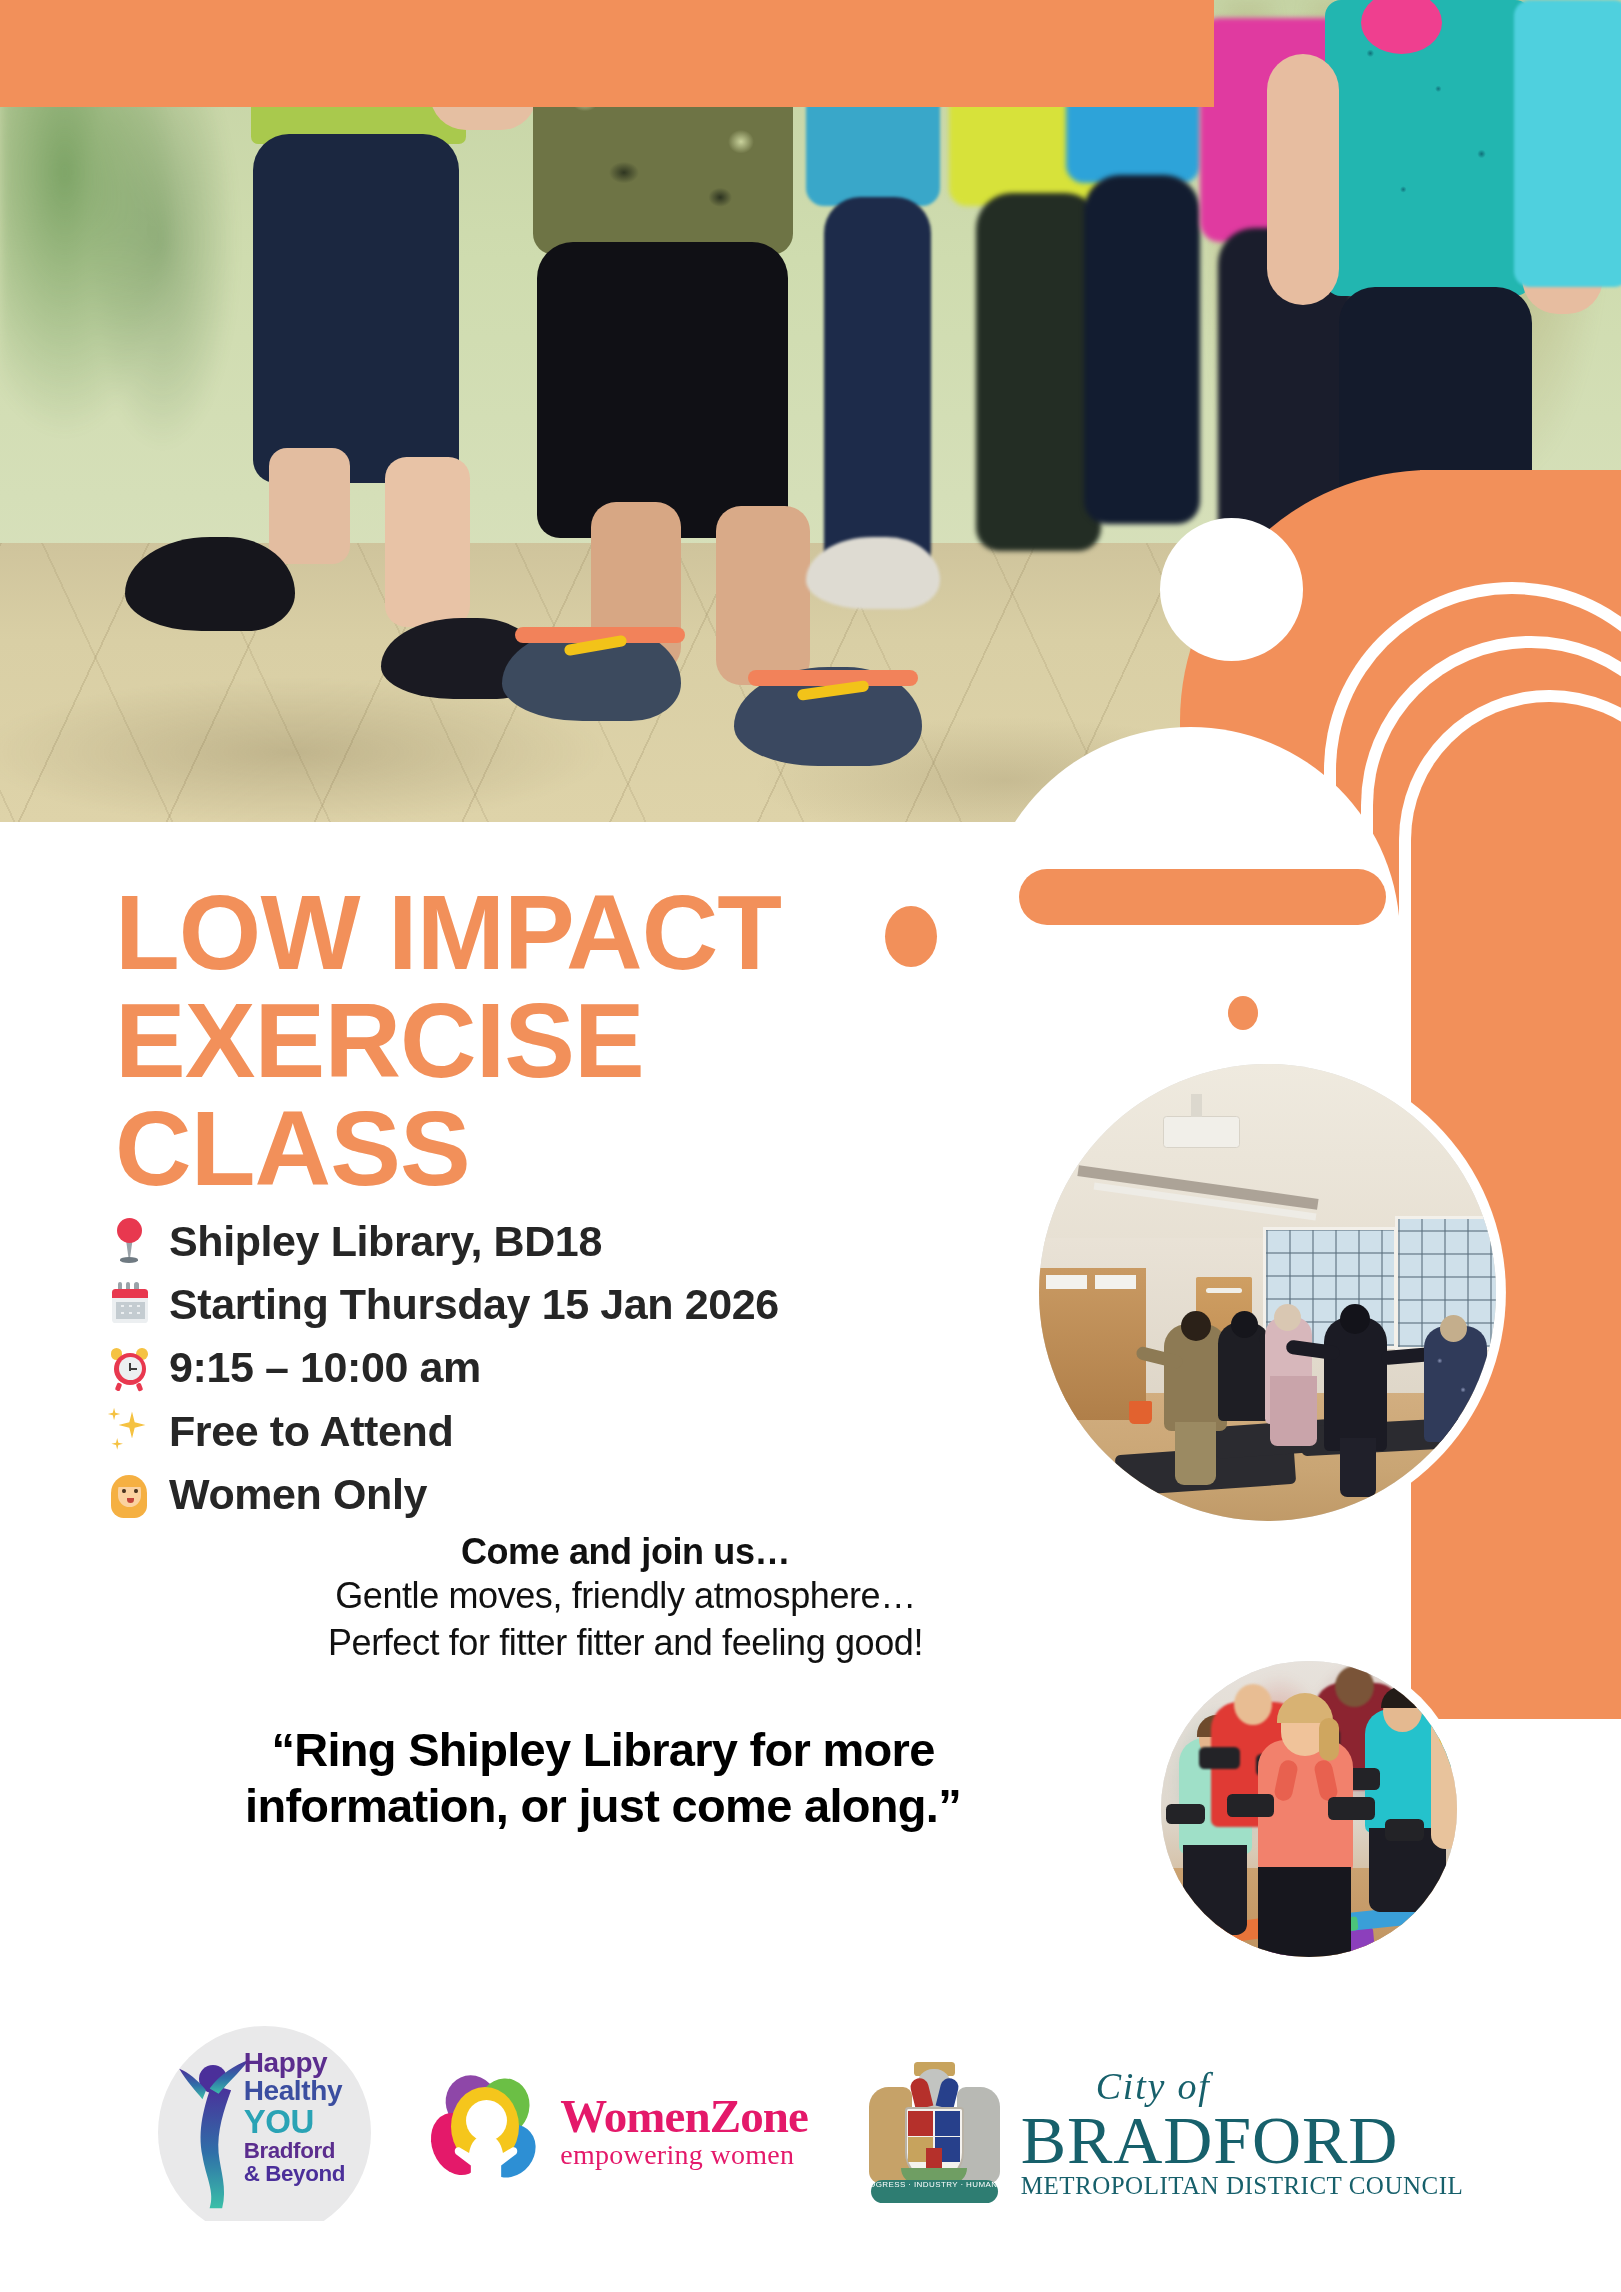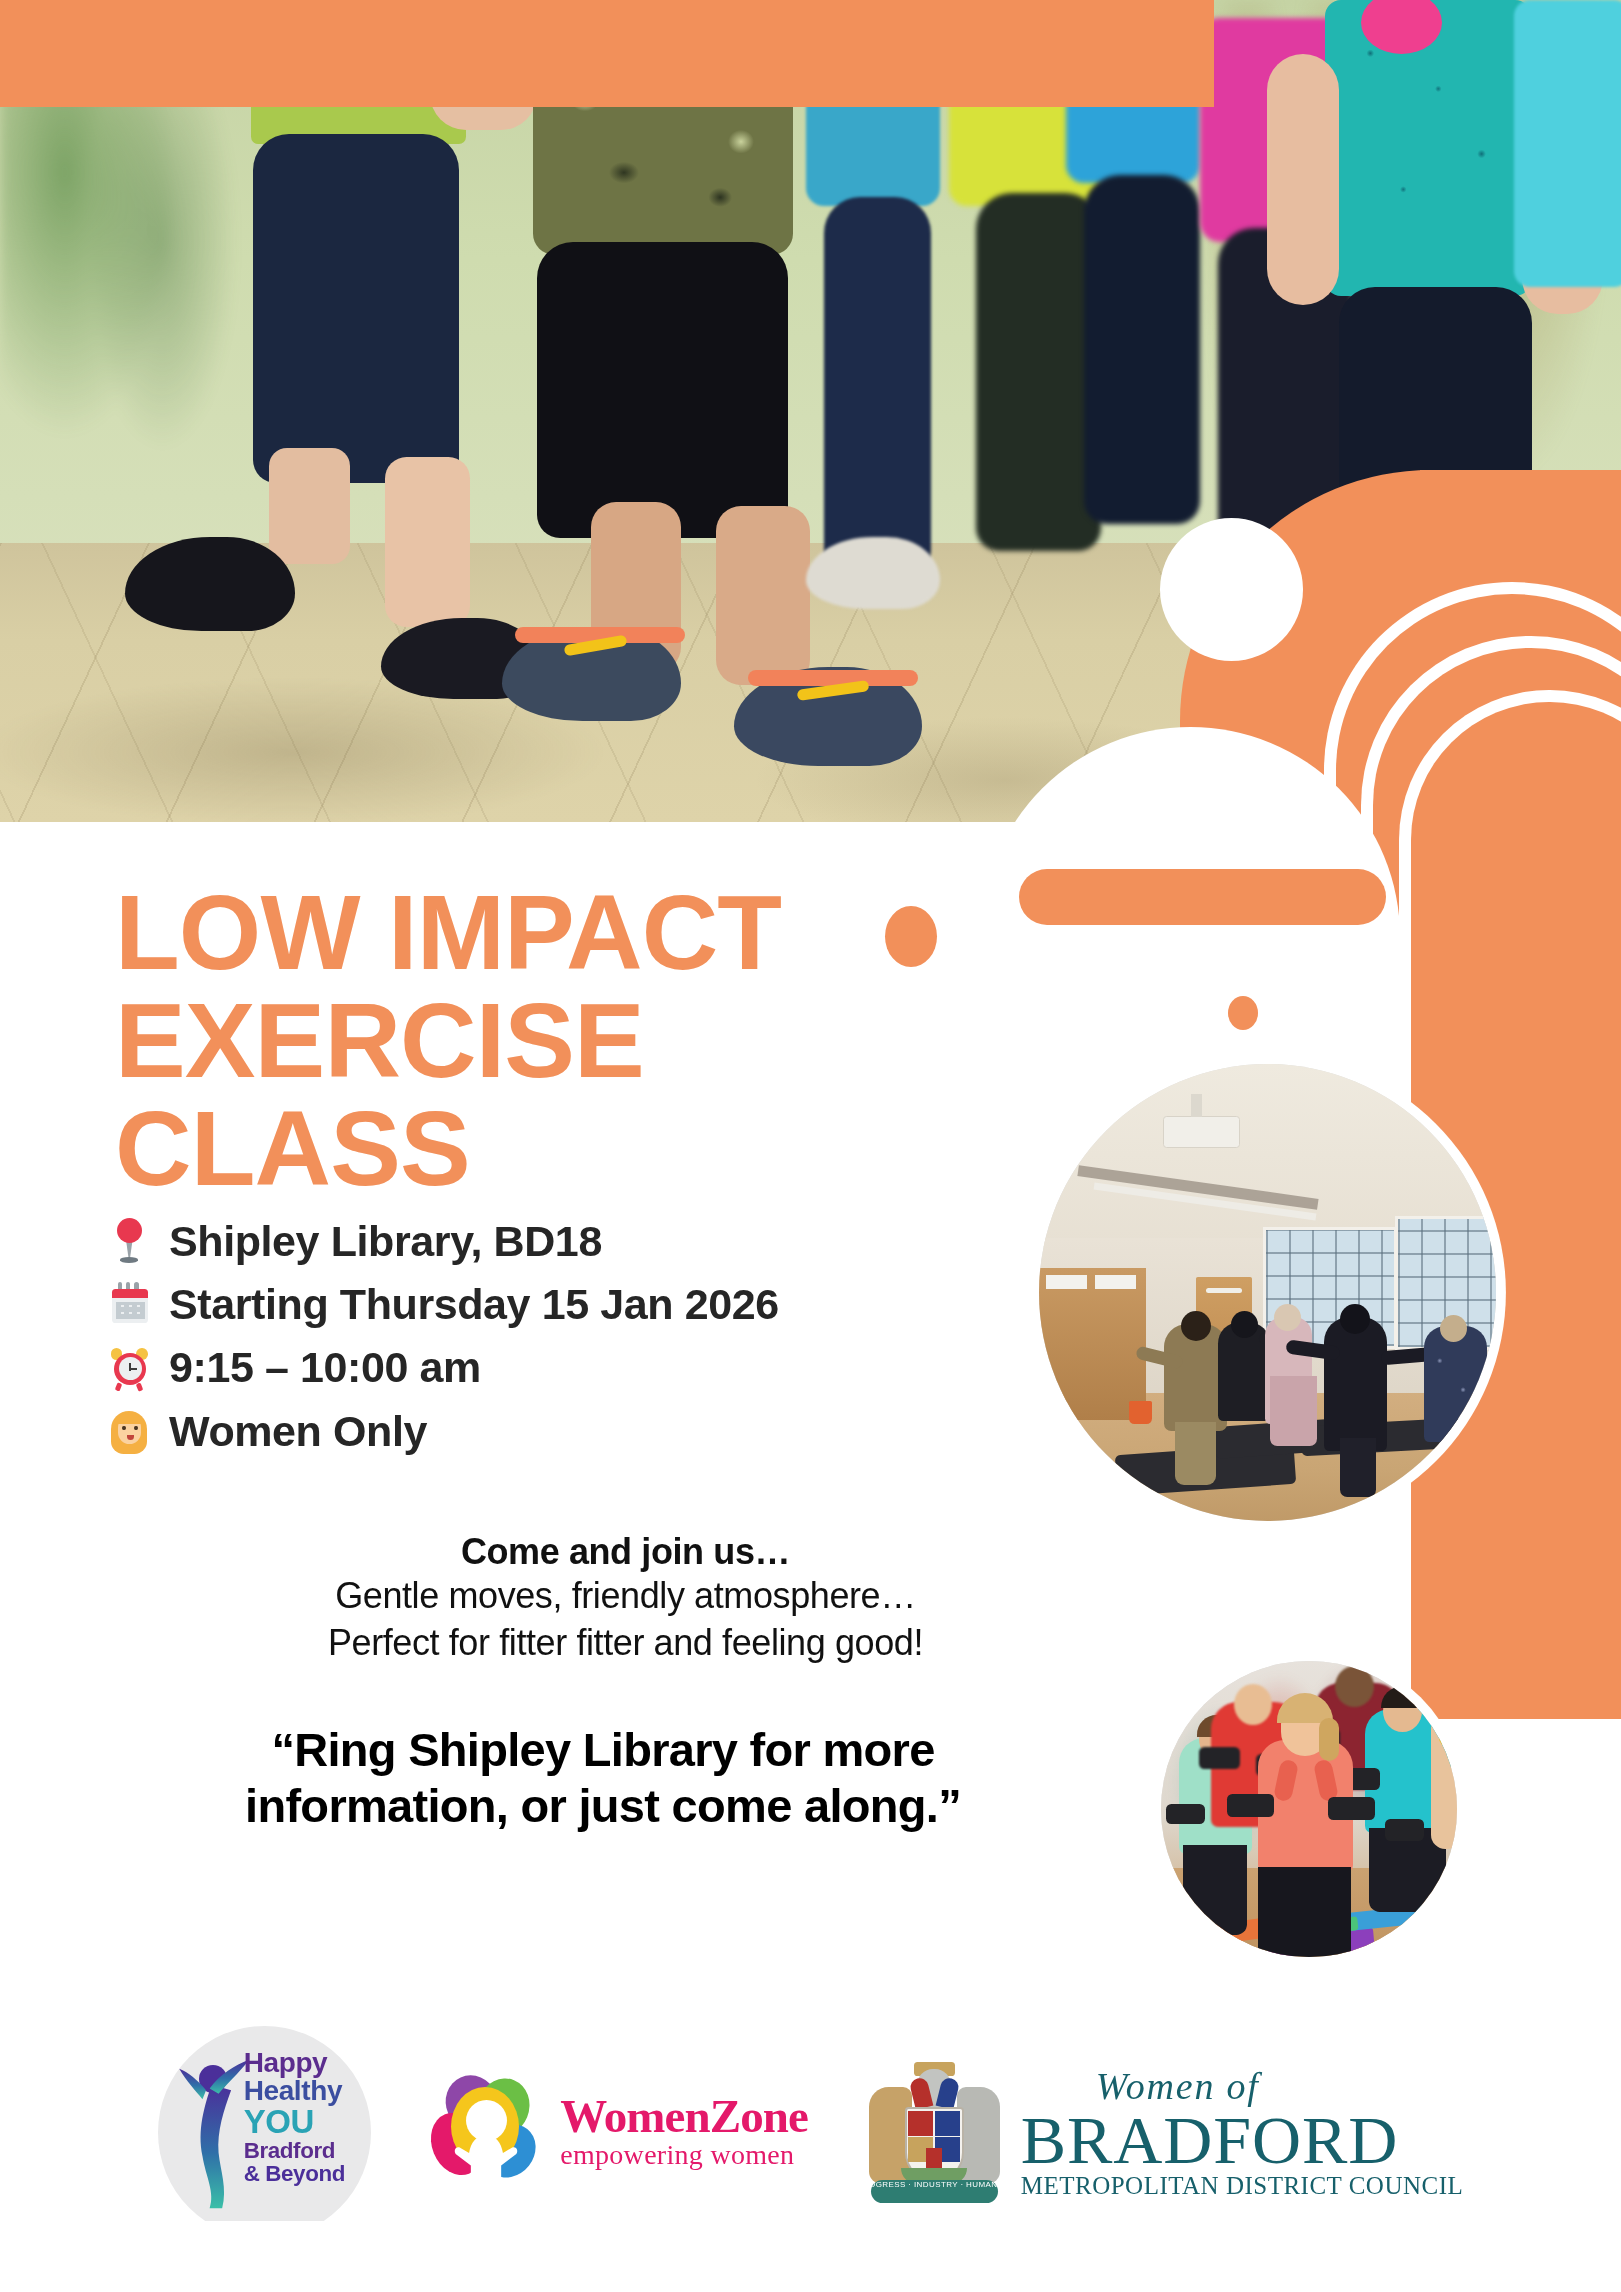--- a/index.html
+++ b/index.html
@@ -515,20 +515,28 @@
           <span class="ico-foot" style="left:9.9px;transform:rotate(22deg);"></span>
           <span class="ico-foot" style="left:31px;transform:rotate(-22deg);"></span>
           <span class="ico-clock-ring"></span>
           <span class="ico-clock-face"></span>
           <span class="ico-clock-h"></span>
           <span class="ico-clock-m"></span>
         </span>
         <span>9:15 – 10:00 am</span>
       </div>
 
+      <div class="detail-row">
+        <span class="detail-emoji">
+          <span class="ico-spark-a"></span>
+          <span class="ico-spark-b"></span>
+          <span class="ico-spark-c"></span>
+        </span>
+        <span>Free to Attend</span>
+      </div>
 
       <div class="detail-row">
         <span class="detail-emoji">
           <span class="ico-hair"></span>
           <span class="ico-face"></span>
           <span class="ico-fringe"></span>
           <span class="ico-eye" style="left:16px;"></span>
           <span class="ico-eye" style="left:28px;"></span>
           <span class="ico-mouth"></span>
         </span>
@@ -606,21 +614,21 @@
         <span style="position:absolute;left:68px;top:56px;width:25px;height:25px;background:#27408b;"></span>
         <span style="position:absolute;left:41px;top:82px;width:25px;height:25px;background:#c7a35d;"></span>
         <span style="position:absolute;left:68px;top:82px;width:25px;height:25px;background:#27408b;"></span>
         <span style="position:absolute;left:59px;top:93px;width:16px;height:30px;background:#b5302b;border-radius:0 0 8px 8px;"></span>
         <span style="position:absolute;left:34px;top:113px;width:66px;height:16px;background:#6f9e63;border-radius:0 0 21.5px 21.5px;"></span>
         <div class="crest-scroll">
           <span class="crest-motto">PROGRESS · INDUSTRY · HUMANITY</span>
         </div>
       </div>
       <div class="brad-txt">
-        <div class="brad-city">Women  of</div>
+        <div class="brad-city">City  of</div>
         <div class="brad-name">BRADFORD</div>
         <div class="brad-sub">METROPOLITAN DISTRICT COUNCIL</div>
       </div>
     </div>
 
   </div>
 
 </div>
 
 

